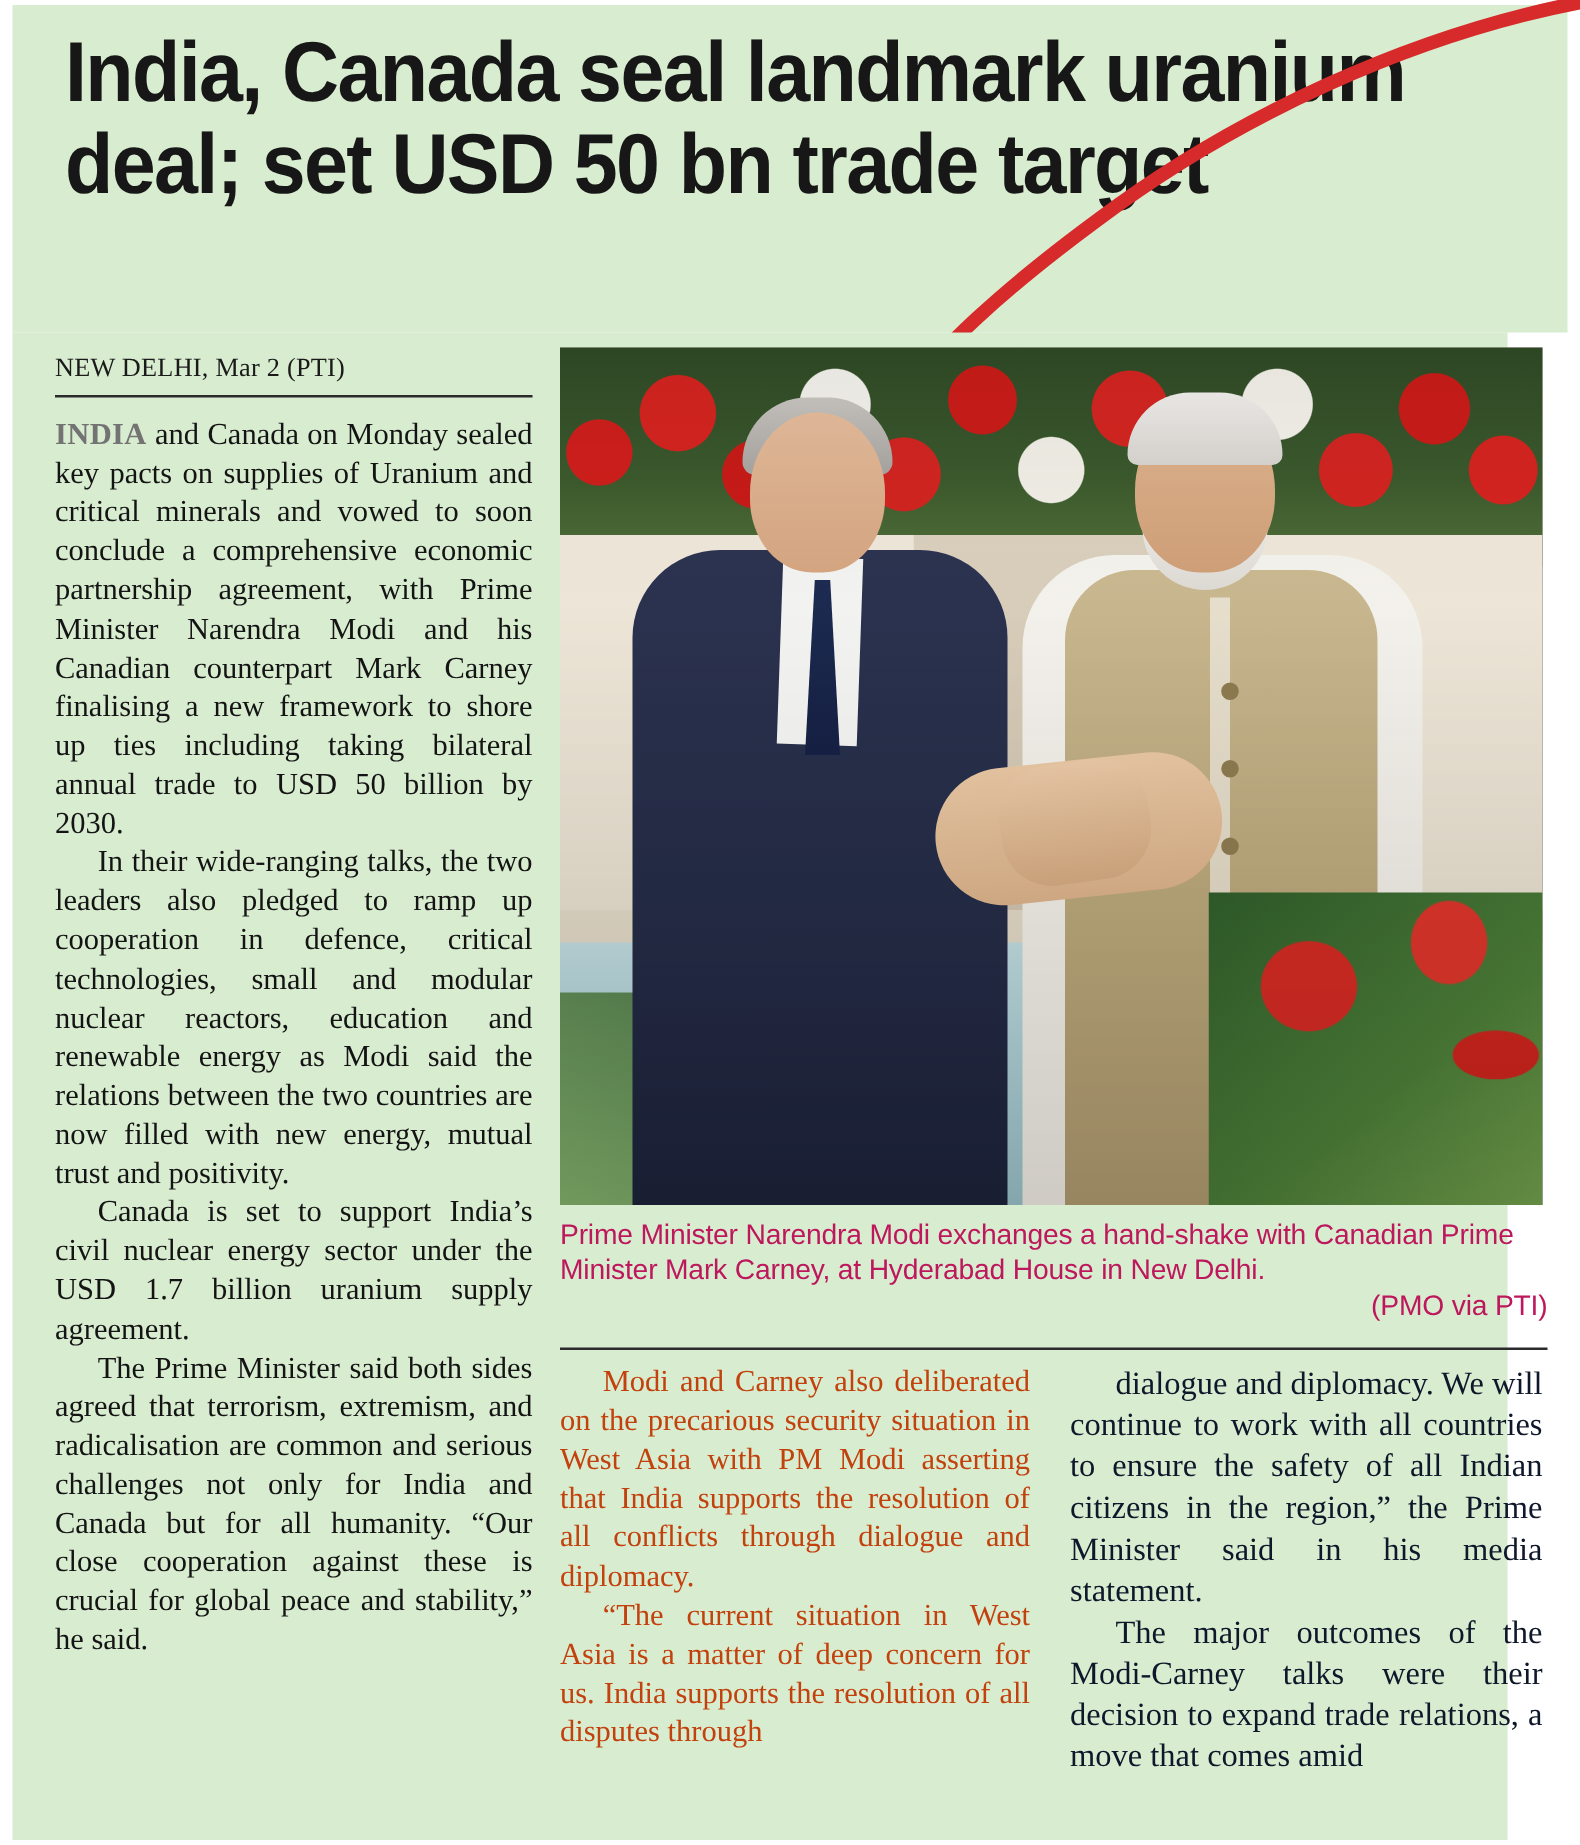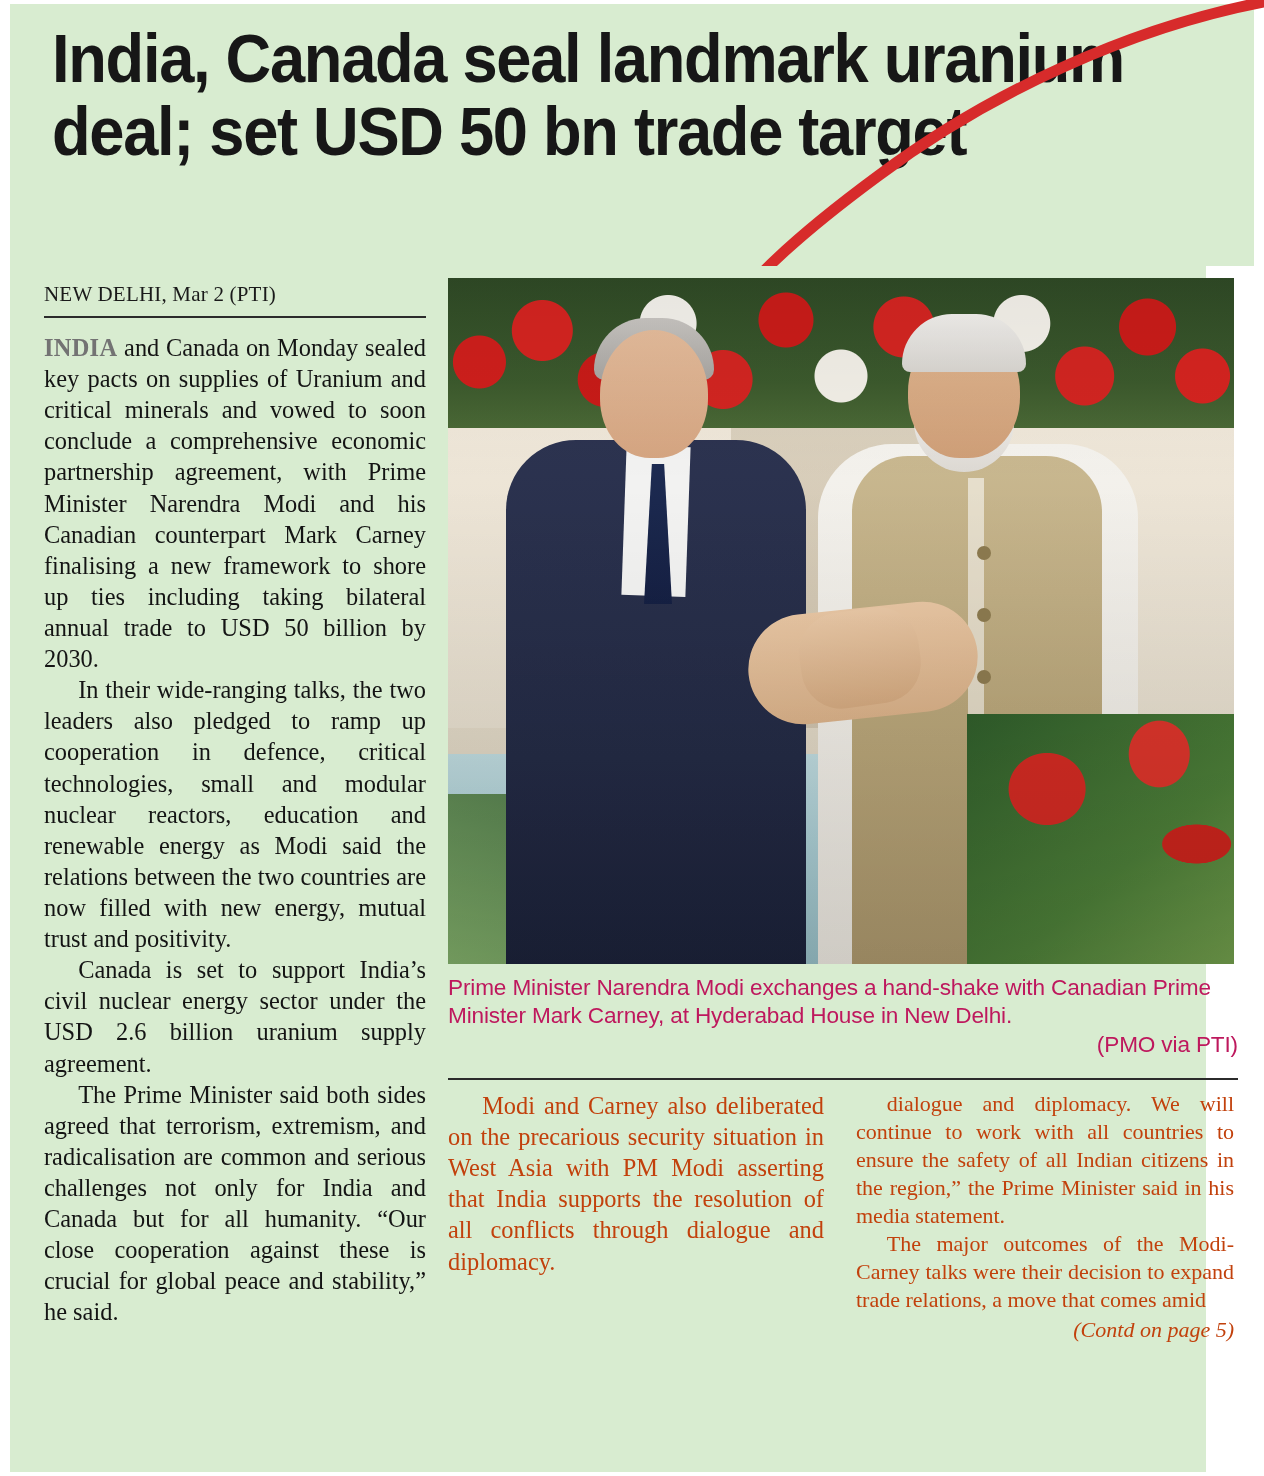--- a/index.html
+++ b/index.html
@@ -275,23 +275,23 @@
     line-height: 1.275;
     color: #c2410c;
     text-align: justify;
   }
   .col-right {
     position: absolute;
     left: 846px;
     top: 824px;
     width: 378px;
     font-family: "Liberation Serif", serif;
-    font-size: 22px;
+    font-size: 26px;
     line-height: 1.275;
-    color: #c2410c;
+    color: #0f172a;
     text-align: justify;
   }
   .col-mid p, .col-right p { margin: 0; text-indent: 1.4em; }
   .contd {
     display: block;
     text-align: right;
     font-style: italic;
     text-indent: 0;
     margin-top: 2px;
   }
@@ -312,21 +312,21 @@
   <div class="article">
 
     <div class="dateline">NEW DELHI, Mar 2 (PTI)</div>
     <div class="rule rule-left"></div>
 
     <div class="col-left">
       <p>
         <span class="dropcap-word">INDIA</span><span> and Canada on Monday sealed key pacts on supplies of Uranium and critical minerals and vowed to soon conclude a comprehensive economic partnership agreement, with Prime Minister Narendra Modi and his Canadian counterpart Mark Carney finalising a new framework to shore up ties including taking bilateral annual trade to USD 50 billion by 2030.</span>
       </p>
       <p>In their wide-ranging talks, the two leaders also pledged to ramp up cooperation in defence, critical technologies, small and modular nuclear reactors, education and renewable energy as Modi said the relations between the two countries are now filled with new energy, mutual trust and positivity.</p>
-      <p>Canada is set to support India’s civil nuclear energy sector under the USD 2.6 billion uranium supply agreement.</p>
+      <p>Canada is set to support India’s civil nuclear energy sector under the USD 1.7 billion uranium supply agreement.</p>
       <p>The Prime Minister said both sides agreed that terrorism, extremism, and radicalisation are common and serious challenges not only for India and Canada but for all humanity. “Our close cooperation against these is crucial for global peace and stability,” he said.</p>
     </div>
 
     <div class="photo-frame">
       <div class="photo">
         <div class="ph-bg"></div>
         <div class="ph-flowers"></div>
         <div class="ph-wall"></div>
         <div class="ph-door"></div>
         <div class="ph-table"></div>
@@ -356,22 +356,22 @@
 
     <div class="caption">
       <span>Prime Minister Narendra Modi exchanges a hand-shake with Canadian Prime Minister Mark Carney, at Hyderabad House in New Delhi.</span>
       <span class="credit">(PMO via PTI)</span>
     </div>
 
     <div class="rule rule-cap"></div>
 
     <div class="col-mid">
       <p>Modi and Carney also deliberated on the precarious security situation in West Asia with PM Modi asserting that India supports the resolution of all conflicts through dialogue and diplomacy.</p>
+      <p>“The current situation in West Asia is a matter of deep concern for us. India supports the resolution of all disputes through</p>
     </div>
 
     <div class="col-right">
       <p>dialogue and diplomacy. We will continue to work with all countries to ensure the safety of all Indian citizens in the region,” the Prime Minister said in his media statement.</p>
       <p>The major outcomes of the Modi-Carney talks were their decision to expand trade relations, a move that comes amid</p>
-      <span class="contd">(Contd on page 5)</span>
     </div>
 
   </div>
 </div>
 
 </body></html>

